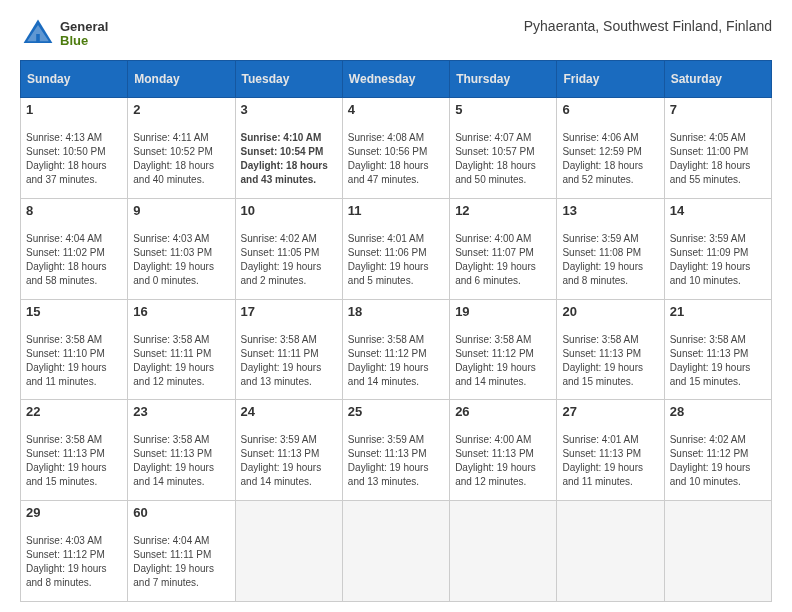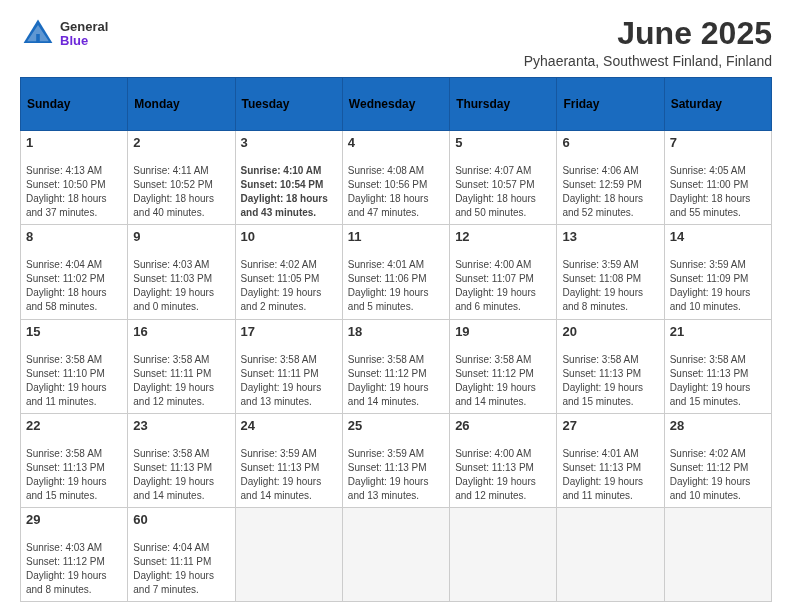--- a/index.html
+++ b/index.html
@@ -29,21 +29,21 @@
       gap: 4px;
     }
     .logo-text {
       display: flex;
       flex-direction: column;
       font-size: 13px;
       font-weight: bold;
       line-height: 1.1;
     }
     .logo-general { color: #333; }
-    .logo-blue { color: #6d28d9; }
+    .logo-blue { color: #4d7c0f; }
     .logo-icon {
       width: 36px;
       height: 36px;
     }
     .title-block {
       text-align: right;
     }
     .main-title {
       font-size: 32px;
       font-weight: bold;
@@ -57,25 +57,25 @@
     }
     .calendar {
       flex: 1;
       border: 1px solid #ccc;
       border-collapse: collapse;
       width: 100%;
       table-layout: fixed;
     }
     .calendar th {
       background: #1a6bbf;
-      color: #000000;
+      color: #e5e5e5;
       font-size: 12px;
       font-weight: bold;
       text-align: left;
-      padding: 19px 6px;
+      padding: 11px 6px;
       border: 1px solid #1557a0;
     }
     .calendar td {
       vertical-align: top;
       border: 1px solid #ccc;
       padding: 4px 5px;
       font-size: 9.5px;
       color: #333;
       background: #fff;
       height: 88px;
@@ -113,21 +113,20 @@
       <svg class="logo-icon" viewBox="0 0 40 40">
         <polygon points="20,4 36,30 4,30" fill="#1a6bbf"></polygon>
         <polygon points="20,10 32,28 22,28 22,20 18,20 18,28 8,28" fill="#fff" opacity="0.3"></polygon>
       </svg>
       <div class="logo-text">
         <span class="logo-general">General</span>
         <span class="logo-blue">Blue</span>
       </div>
     </div>
     <div class="title-block">
-      <div class="main-title">June 2025</div>
       <div class="sub-title">Pyhaeranta, Southwest Finland, Finland</div>
     </div>
   </div>
 
   <table class="calendar">
     <thead>
       <tr>
         <th>Sunday</th>
         <th>Monday</th>
         <th>Tuesday</th>

